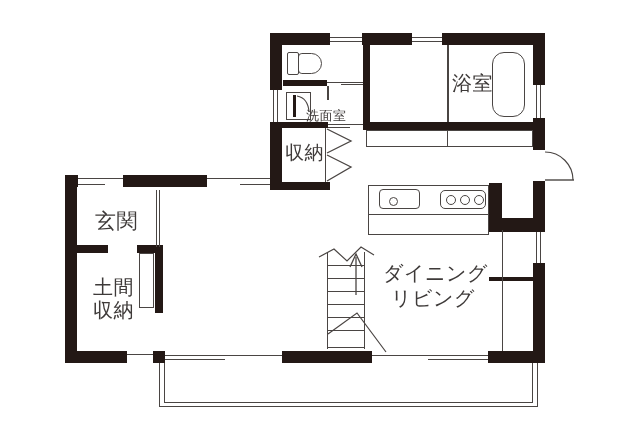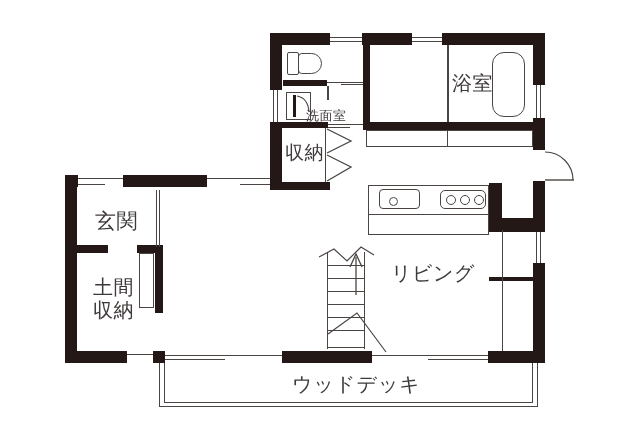--- a/index.html
+++ b/index.html
@@ -145,17 +145,17 @@
 
   <div class="lbl" style="left:95px;top:209px;font-size:21px;">玄関</div>
   <div class="lbl lbl2" style="left:93px;top:276px;line-height:23px;">
     <div>土間</div>
     <div>収納</div>
   </div>
   <div class="lbl" style="left:285px;top:143px;font-size:19px;">収納</div>
   <div class="lbl" style="left:306px;top:109px;font-size:13px;">洗面室</div>
   <div class="lbl" style="left:452px;top:72px;">浴室</div>
   <div class="lbl lbl2" style="left:383px;top:261px;width:100px;">
+    <div>ダイニング</div>
     <div>リビング</div>
   </div>
-  <div class="lbl" style="left:292px;top:373px;letter-spacing:1px;">ウッドデッキ</div>
 
 </div>
 
 </body></html>

